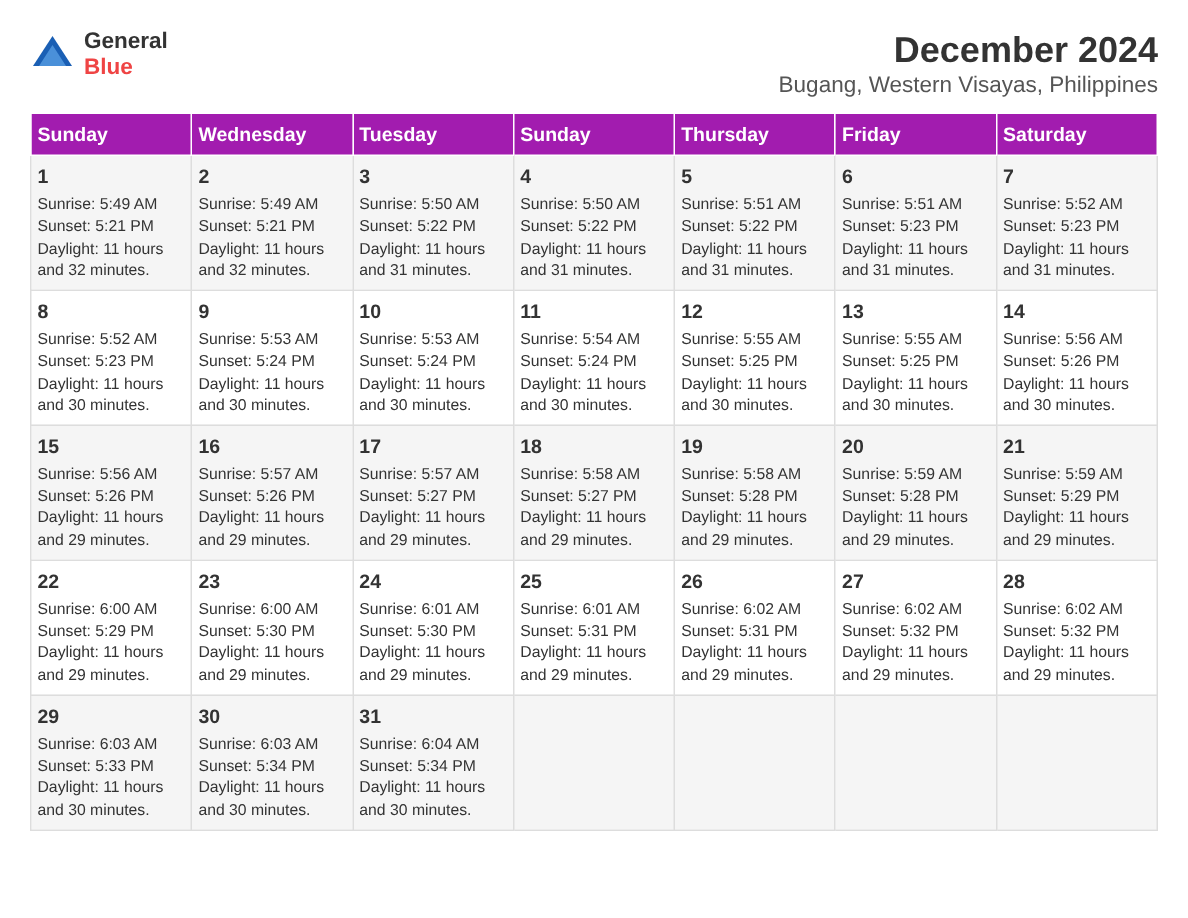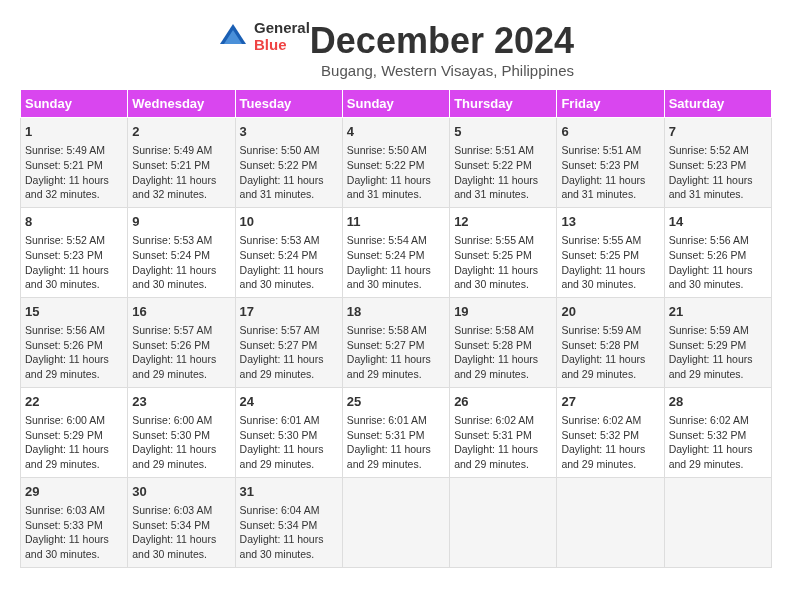--- a/index.html
+++ b/index.html
@@ -5,21 +5,21 @@
     * { box-sizing: border-box; margin: 0; padding: 0; }
     body {
       font-family: Arial, sans-serif;
       background: #fff;
       width: 792px;
       min-height: 612px;
       padding: 20px;
     }
     .header {
       display: flex;
-      justify-content: center;
+      justify-content: space-between;
       align-items: flex-start;
       margin-bottom: 10px;
     }
     .logo {
       display: flex;
       align-items: center;
       gap: 6px;
     }
     .logo-text {
       display: flex;
@@ -37,35 +37,35 @@
       color: #ef4444;
     }
     .logo-icon {
       width: 30px;
       height: 30px;
     }
     .title-block {
       text-align: right;
     }
     .main-title {
-      font-size: 36px;
+      font-size: 24px;
       font-weight: bold;
       color: #333;
     }
     .subtitle {
       font-size: 15px;
       color: #555;
     }
     table {
       width: 100%;
       border-collapse: collapse;
       table-layout: fixed;
     }
     thead tr th {
-      background: #d946ef;
+      background: #a21caf;
       color: #fff;
       font-size: 13px;
       font-weight: bold;
       padding: 6px 4px;
       text-align: left;
       border: 1px solid #fff;
     }
     tbody tr td {
       vertical-align: top;
       font-size: 10.5px;

